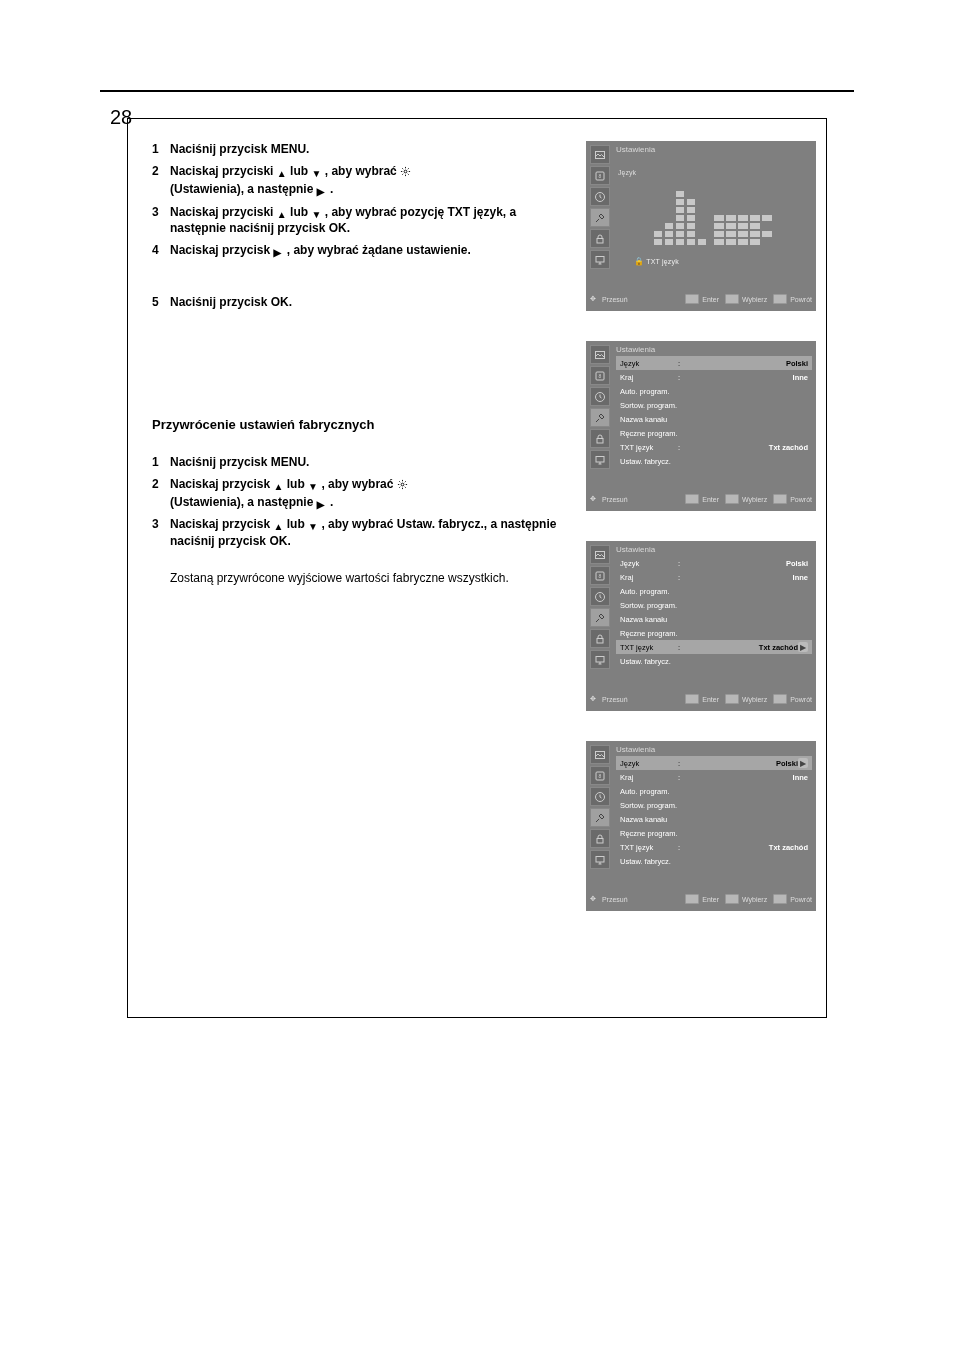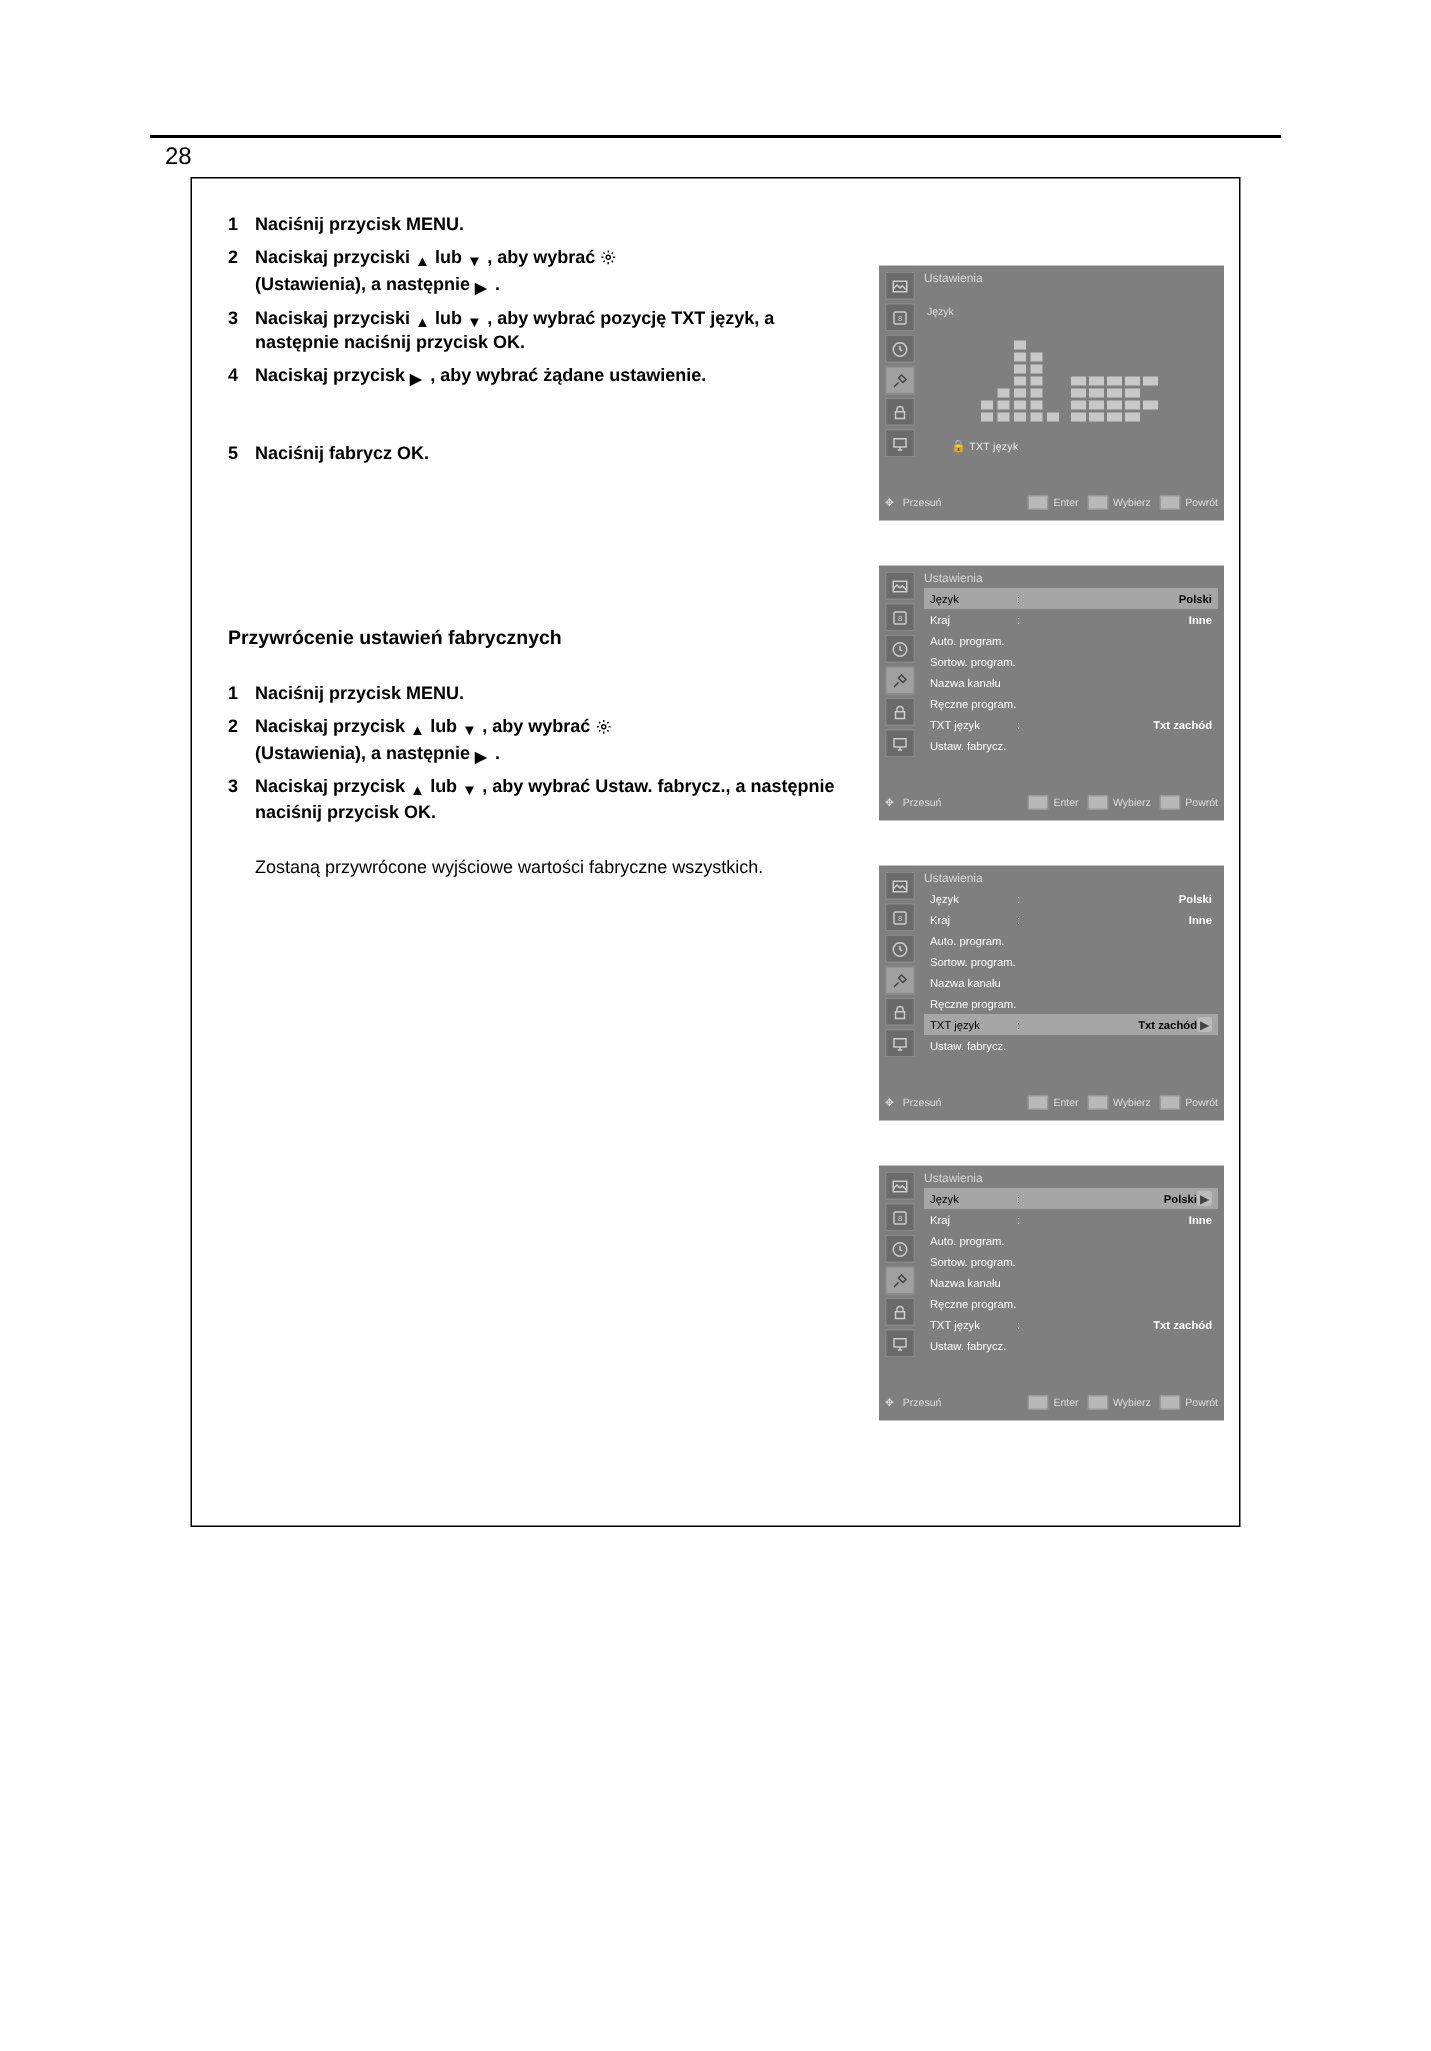--- a/index.html
+++ b/index.html
@@ -1,24 +1,24 @@
 <!DOCTYPE html>
 <html><head>
 <meta charset="utf-8">
 <style>
   * { box-sizing: border-box; margin: 0; padding: 0; }
   html, body { width: 954px; height: 1367px; background: #fff; font-family: Arial, Helvetica, sans-serif; color: #000; }
   .page { position: relative; width: 954px; height: 1367px; padding: 90px 100px 40px 100px; }
-  .page-number-top { position: absolute; top: 96px; left: 110px; font-size: 16px; }
+  .page-number-top { position: absolute; top: 106px; left: 110px; font-size: 20px; }
   h1.title { font-size: 25px; font-weight: bold; margin-top: 46px; margin-bottom: 6px; }
   .rule { border: 0; border-top: 2px solid #000; margin-bottom: 20px; }
   .content-box { border: 1px solid #000; width: 700px; margin: 26px auto 0; padding: 22px 18px 120px 24px; position: relative; height: 900px; }
   .columns { display: flex; gap: 16px; height: 100%; }
   .left-col { flex: 0 0 418px; font-size: 12px; line-height: 1.35; }
-  .right-col { flex: 1; margin-top: 36px; }
+  .right-col { flex: 1; }
   .step { display: flex; align-items: flex-start; margin-bottom: 6px; }
   .step .num { font-weight: bold; width: 18px; flex: 0 0 18px; }
   .step .txt { flex: 1; font-weight: bold; }
   .indent-txt { margin-left: 18px; margin-bottom: 10px; }
   .gap-md { height: 30px; }
   .gap-lg { height: 100px; }
   .inline-icon { display: inline-block; vertical-align: -2px; }
   .chev { display:inline-block; width:10px; height:10px; }
   .chev.up::before { content:"\25B2"; font-size:10px; }
   .chev.down::before { content:"\25BC"; font-size:10px; }
@@ -112,21 +112,21 @@
             <span>Naciskaj przycisk </span>
             <span class="inline-icon chev right"></span>
             <span>, aby wybrać żądane ustawienie.</span>
           </div>
         </div>
 
         <div class="gap-md"></div>
 
         <div class="step">
           <div class="num">5</div>
-          <div class="txt">Naciśnij fabrycz OK.</div>
+          <div class="txt">Naciśnij przycisk OK.</div>
         </div>
 
         <div class="gap-lg"></div>
 
         <div style="font-weight:bold; font-size:13px; margin-bottom:20px;">Przywrócenie ustawień fabrycznych</div>
 
         <div class="step">
           <div class="num">1</div>
           <div class="txt">Naciśnij przycisk MENU.</div>
         </div>

